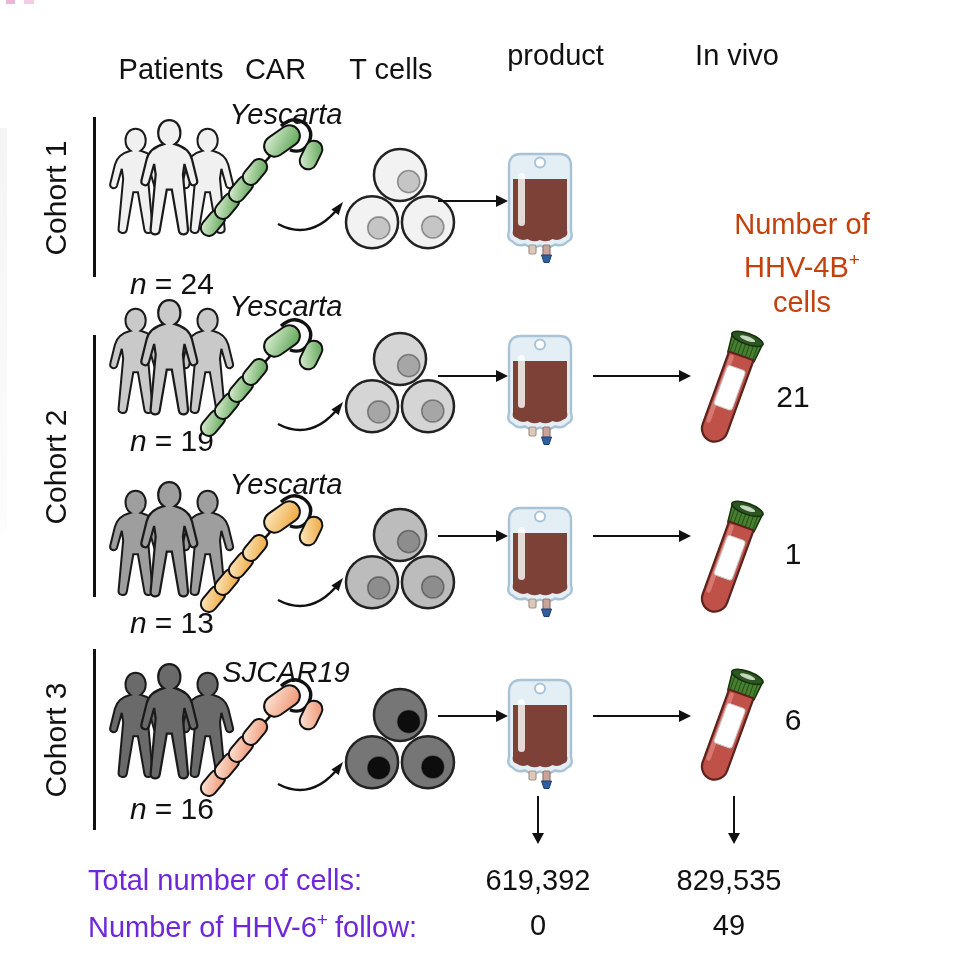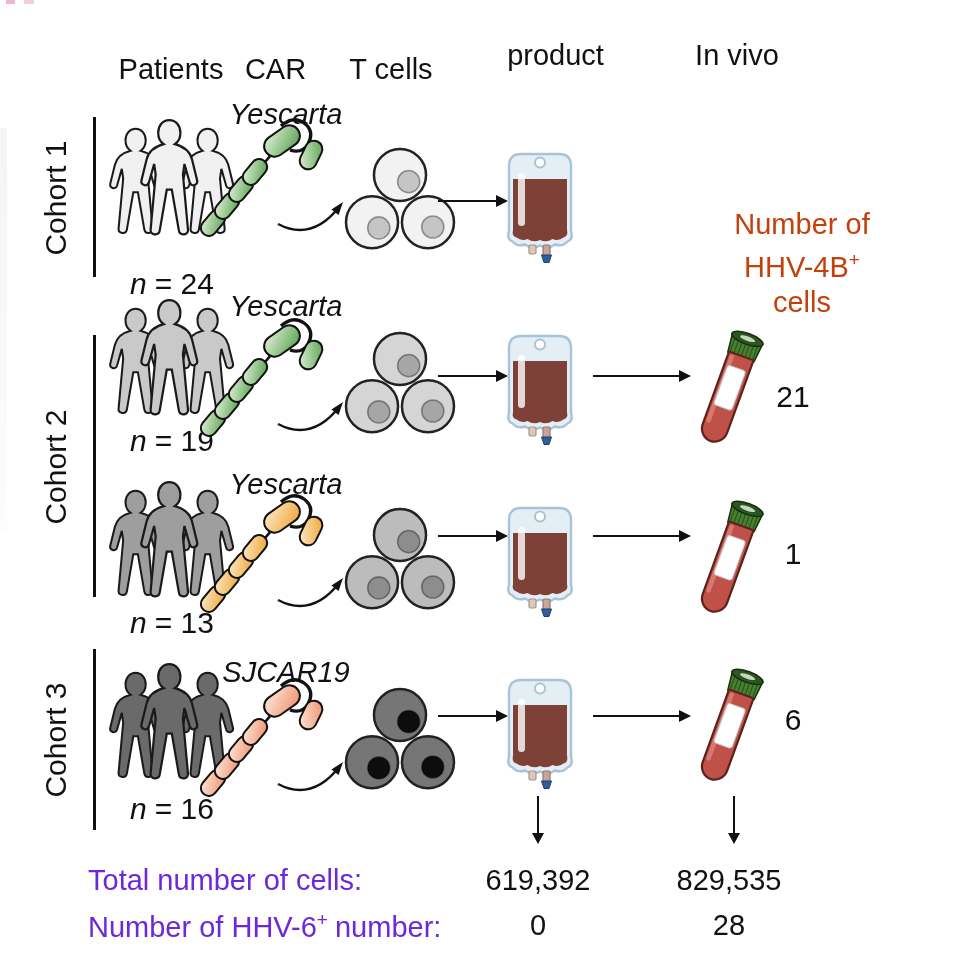--- a/index.html
+++ b/index.html
@@ -230,17 +230,17 @@
     </svg>
   <div class="count" style="left:758px;top:703px;">6</div>
 
   <div class="varrow" style="left:537px;top:796px;height:37px;"></div>
   <div class="varrow" style="left:733px;top:796px;height:37px;"></div>
 
   <div class="tot-label" style="left:88px;top:864px;">Total number of cells:</div>
   <div class="tot-val" style="left:463px;top:864px;">619,392</div>
   <div class="tot-val" style="left:654px;top:864px;">829,535</div>
 
-  <div class="tot-label" style="left:88px;top:909px;"><span>Number of HHV-6</span><sup>+</sup><span class="rest">number:</span></div>
+  <div class="tot-label" style="left:88px;top:909px;"><span>Number of HHV-6</span><sup>+</sup><span class="rest">follow:</span></div>
   <div class="tot-val" style="left:463px;top:909px;">0</div>
-  <div class="tot-val" style="left:654px;top:909px;">28</div>
+  <div class="tot-val" style="left:654px;top:909px;">49</div>
 
 </div>
 
 </body></html>

